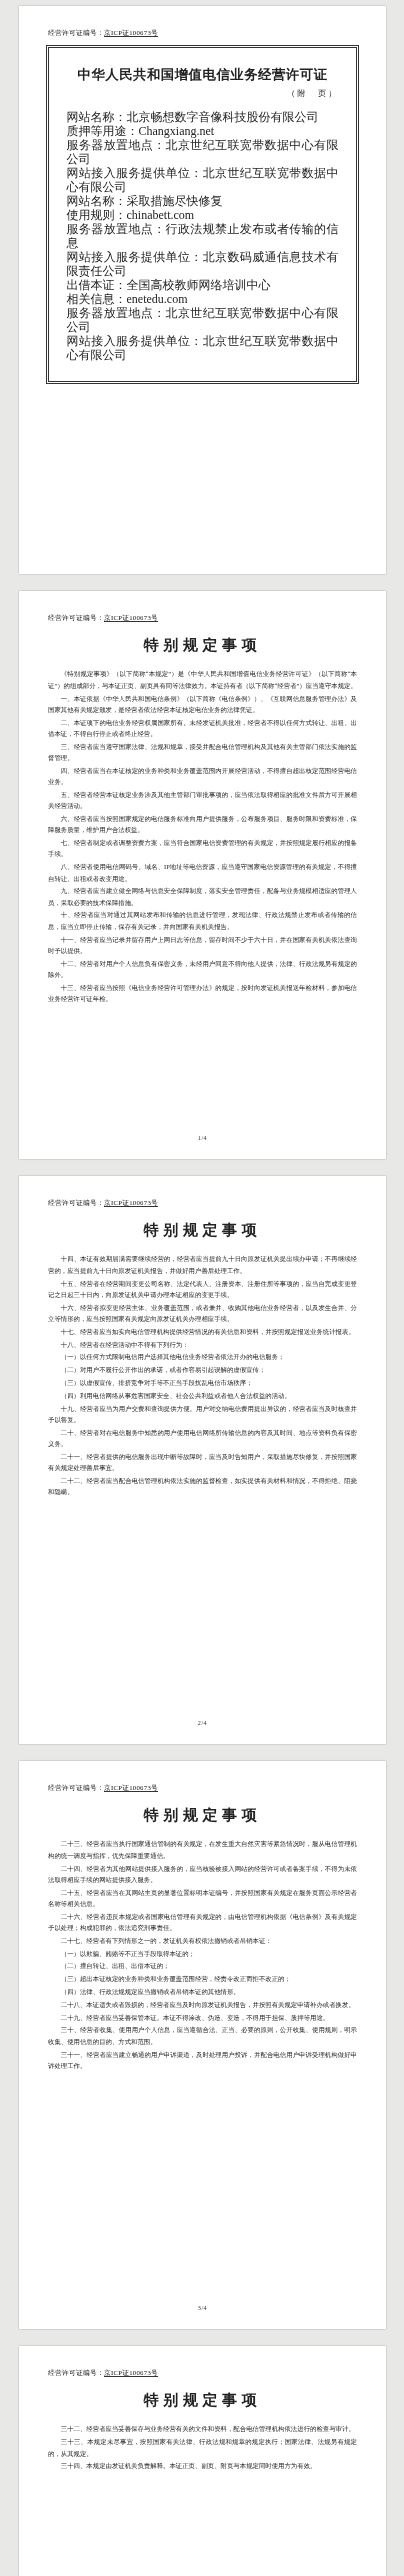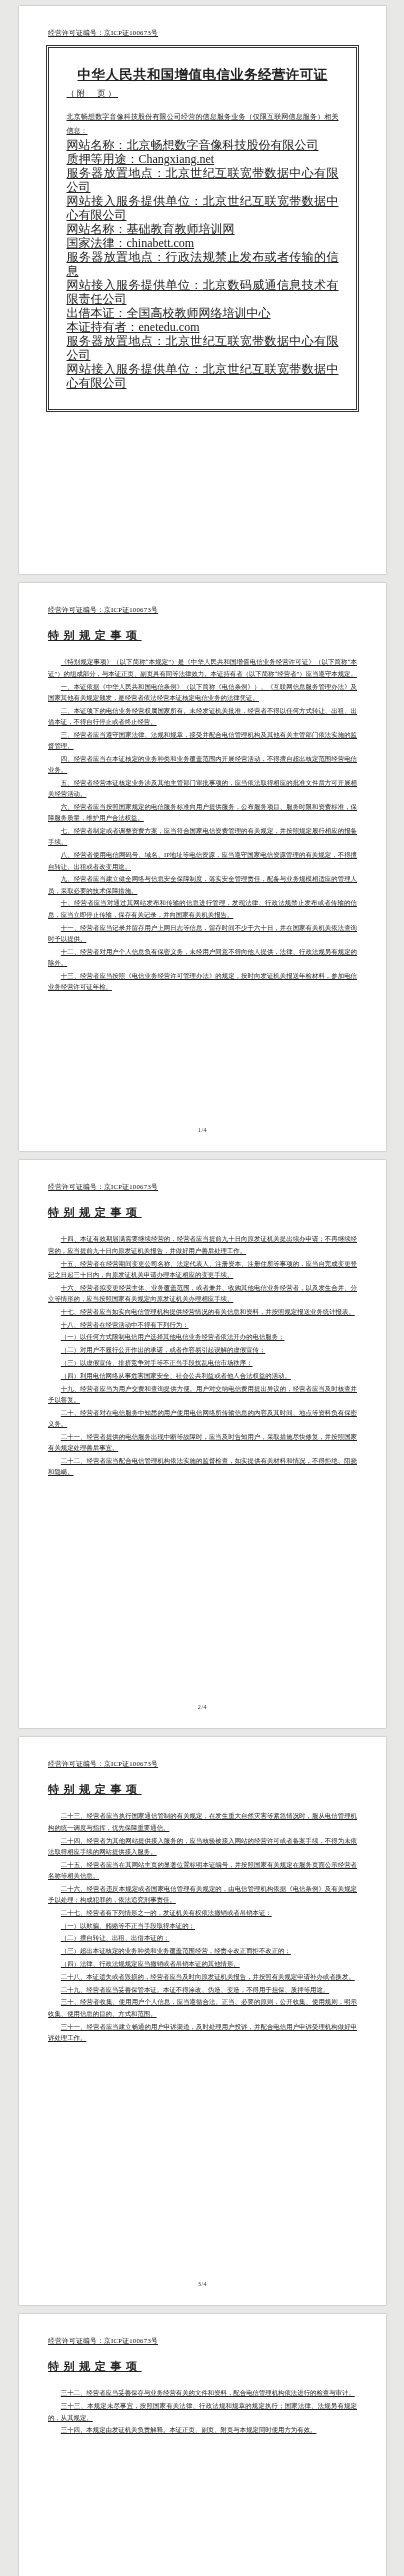--- a/index.html
+++ b/index.html
@@ -11,28 +11,27 @@
   .doc {
     width:405px;
     min-height:2873px;
     padding-top:5.7px;
     box-sizing:border-box;
     margin:0 auto;
   }
   .page {
     width:367px;
     height:568px;
-    margin:0 auto 9px auto;
+    margin:0 auto 17px auto;
     background:#ffffff;
     box-shadow:0 0 1.5px rgba(0,0,0,0.35);
     box-sizing:border-box;
     position:relative;
     padding:23px 29px 20.6px 29px;
     overflow:hidden;
-    text-decoration:underline;
   }
   .hdr {
     font-size:6.7px;
     color:#111;
     margin-bottom:9.3px;
     letter-spacing:0.3px;
   }
   .hdr .lic-no {
     border-bottom:0.5px solid #333;
     padding-bottom:0.5px;
@@ -48,42 +47,42 @@
   .cert-title {
     font-size:13.4px;
     font-weight:bold;
     text-align:center;
     margin:2.1px 0 5.2px 0;
     letter-spacing:0.5px;
     line-height:1.3;
   }
   .cert-sub {
     font-size:8.2px;
-    text-align:left;
+    text-align:right;
     letter-spacing:2.1px;
     margin-bottom:11.3px;
   }
   .cert-intro {
     font-size:7px;
     line-height:14px;
     margin:0;
     text-align:justify;
   }
   .cert-lines .para {
     font-size:12px;
     line-height:14px;
     margin:0;
     text-align:justify;
     text-indent:0;
   }
   
   .prov-title {
-    font-size:11px;
+    font-size:15px;
     font-weight:bold;
-    text-align:left;
+    text-align:center;
     letter-spacing:4.6px;
     margin:13.4px 0 13.4px 0;
   }
   .prov-body .para {
     font-size:6.4px;
     line-height:11.3px;
     margin:0 0 1.5px 0;
     text-align:justify;
     text-indent:2em;
   }
@@ -102,32 +101,31 @@
 
 <div class="doc">
 
   <section class="page page-cert">
     <div class="hdr">
       <span>经营许可证编号：</span><span class="lic-no">京ICP证100673号</span>
     </div>
     <div class="cert-frame">
       <h1 class="cert-title">中华人民共和国增值电信业务经营许可证</h1>
       <div class="cert-sub">（附　页）</div>
-      <p class="cert-intro">北京畅想数字音像科技股份有限公司经营的信息服务业务（仅限互联网信息服务）相关信息：</p>
       <div class="cert-lines">
           <p class="para">网站名称：北京畅想数字音像科技股份有限公司</p>
           <p class="para">质押等用途：Changxiang.net</p>
           <p class="para">服务器放置地点：北京世纪互联宽带数据中心有限公司</p>
           <p class="para">网站接入服务提供单位：北京世纪互联宽带数据中心有限公司</p>
-          <p class="para">网站名称：基础教育教师培训网</p>
-          <p class="para">国家法律：chinabett.com</p>
+          <p class="para">网站名称：采取措施尽快修复</p>
+          <p class="para">使用规则：chinabett.com</p>
           <p class="para">服务器放置地点：行政法规禁止发布或者传输的信息</p>
           <p class="para">网站接入服务提供单位：北京数码威通信息技术有限责任公司</p>
           <p class="para">出借本证：全国高校教师网络培训中心</p>
-          <p class="para">本证持有者：enetedu.com</p>
+          <p class="para">相关信息：enetedu.com</p>
           <p class="para">服务器放置地点：北京世纪互联宽带数据中心有限公司</p>
           <p class="para">网站接入服务提供单位：北京世纪互联宽带数据中心有限公司</p>
         </div>
     </div>
   </section>
 
   <section class="page page-prov">
     <div class="hdr">
       <span>经营许可证编号：</span><span class="lic-no">京ICP证100673号</span>
     </div>

